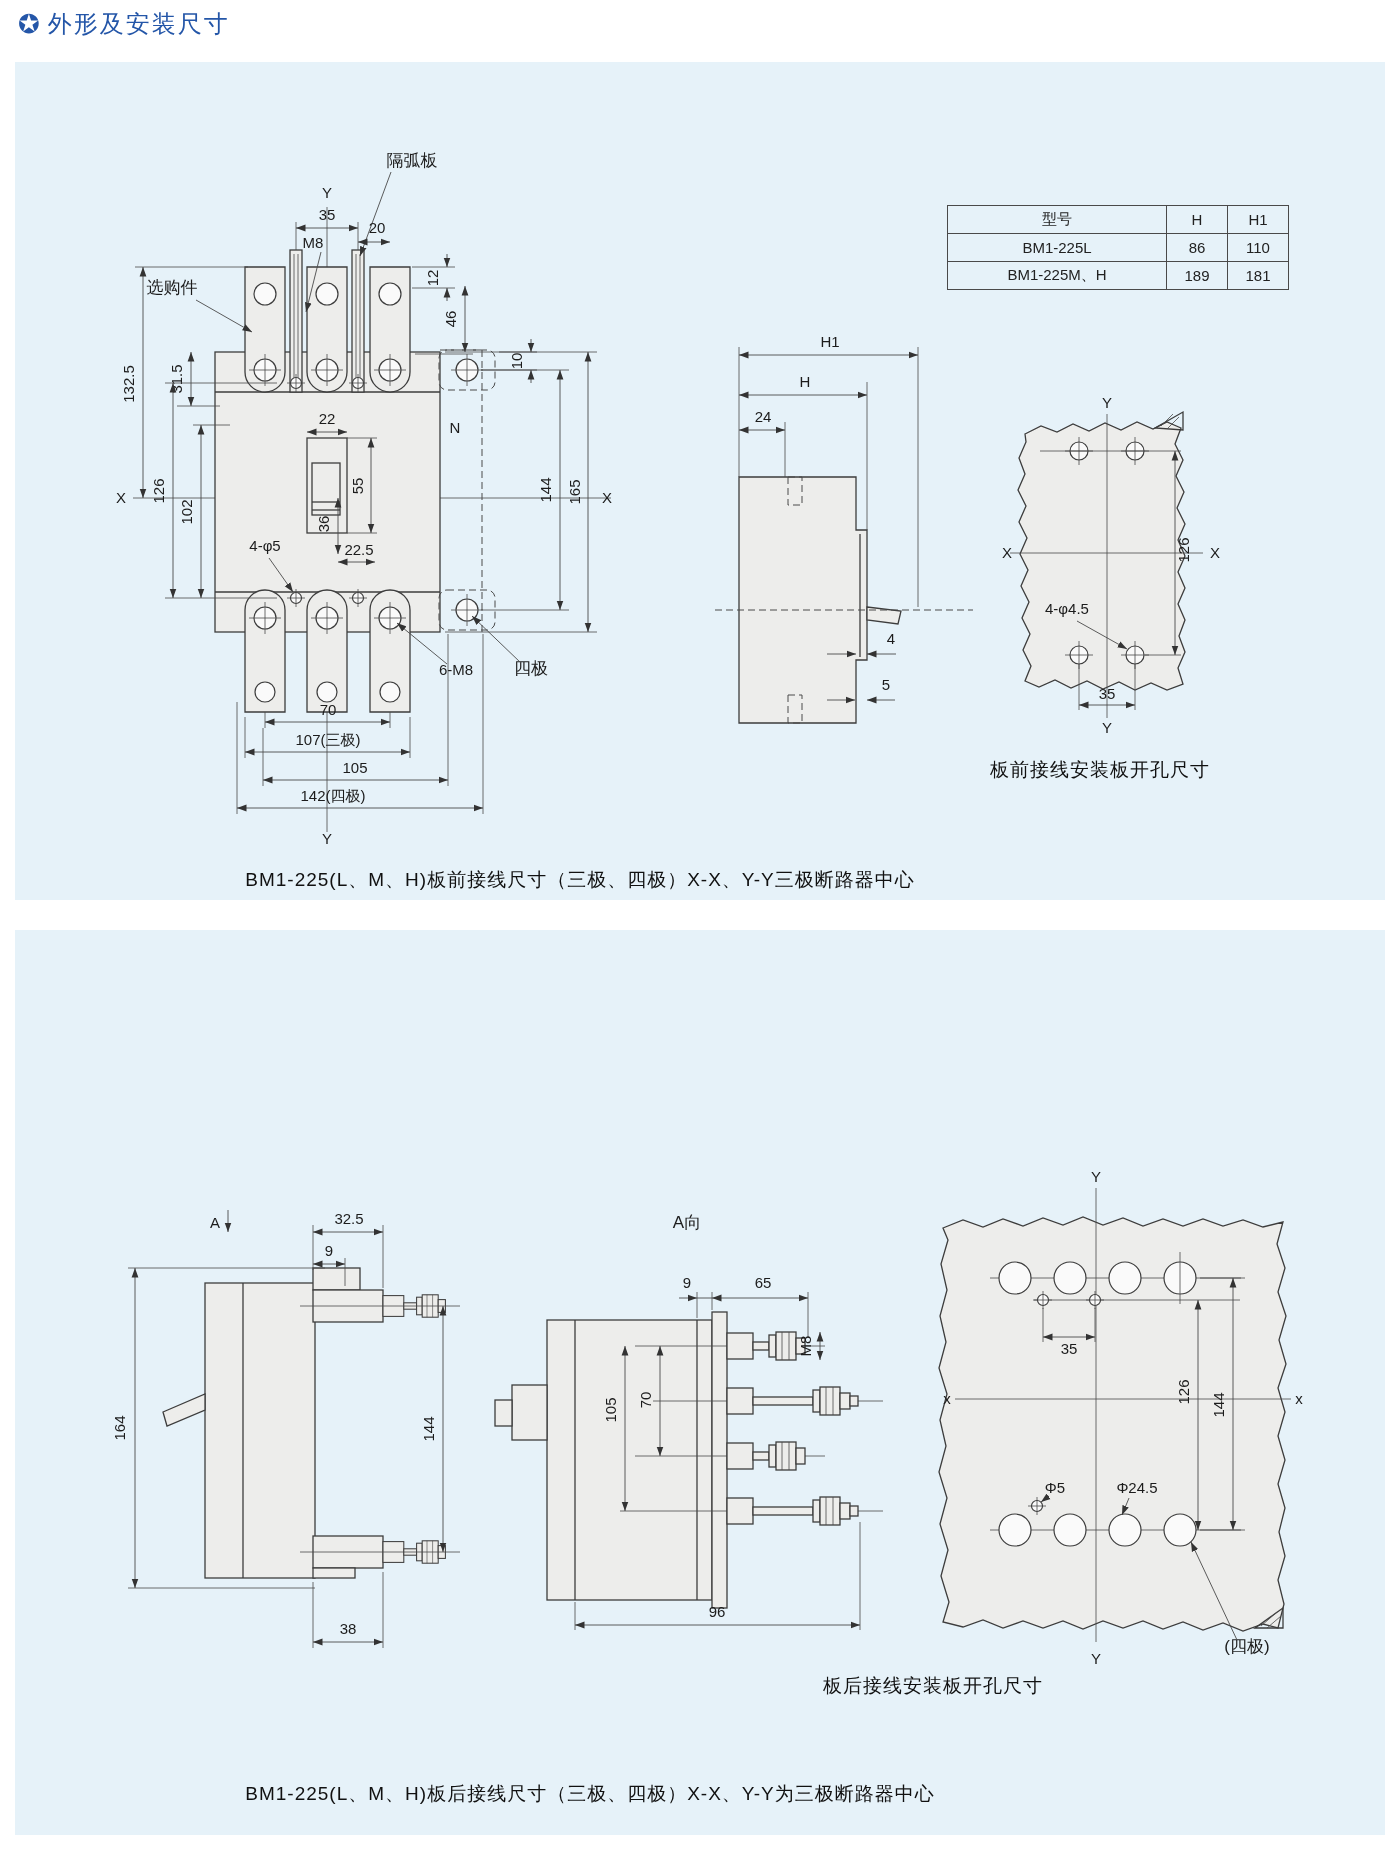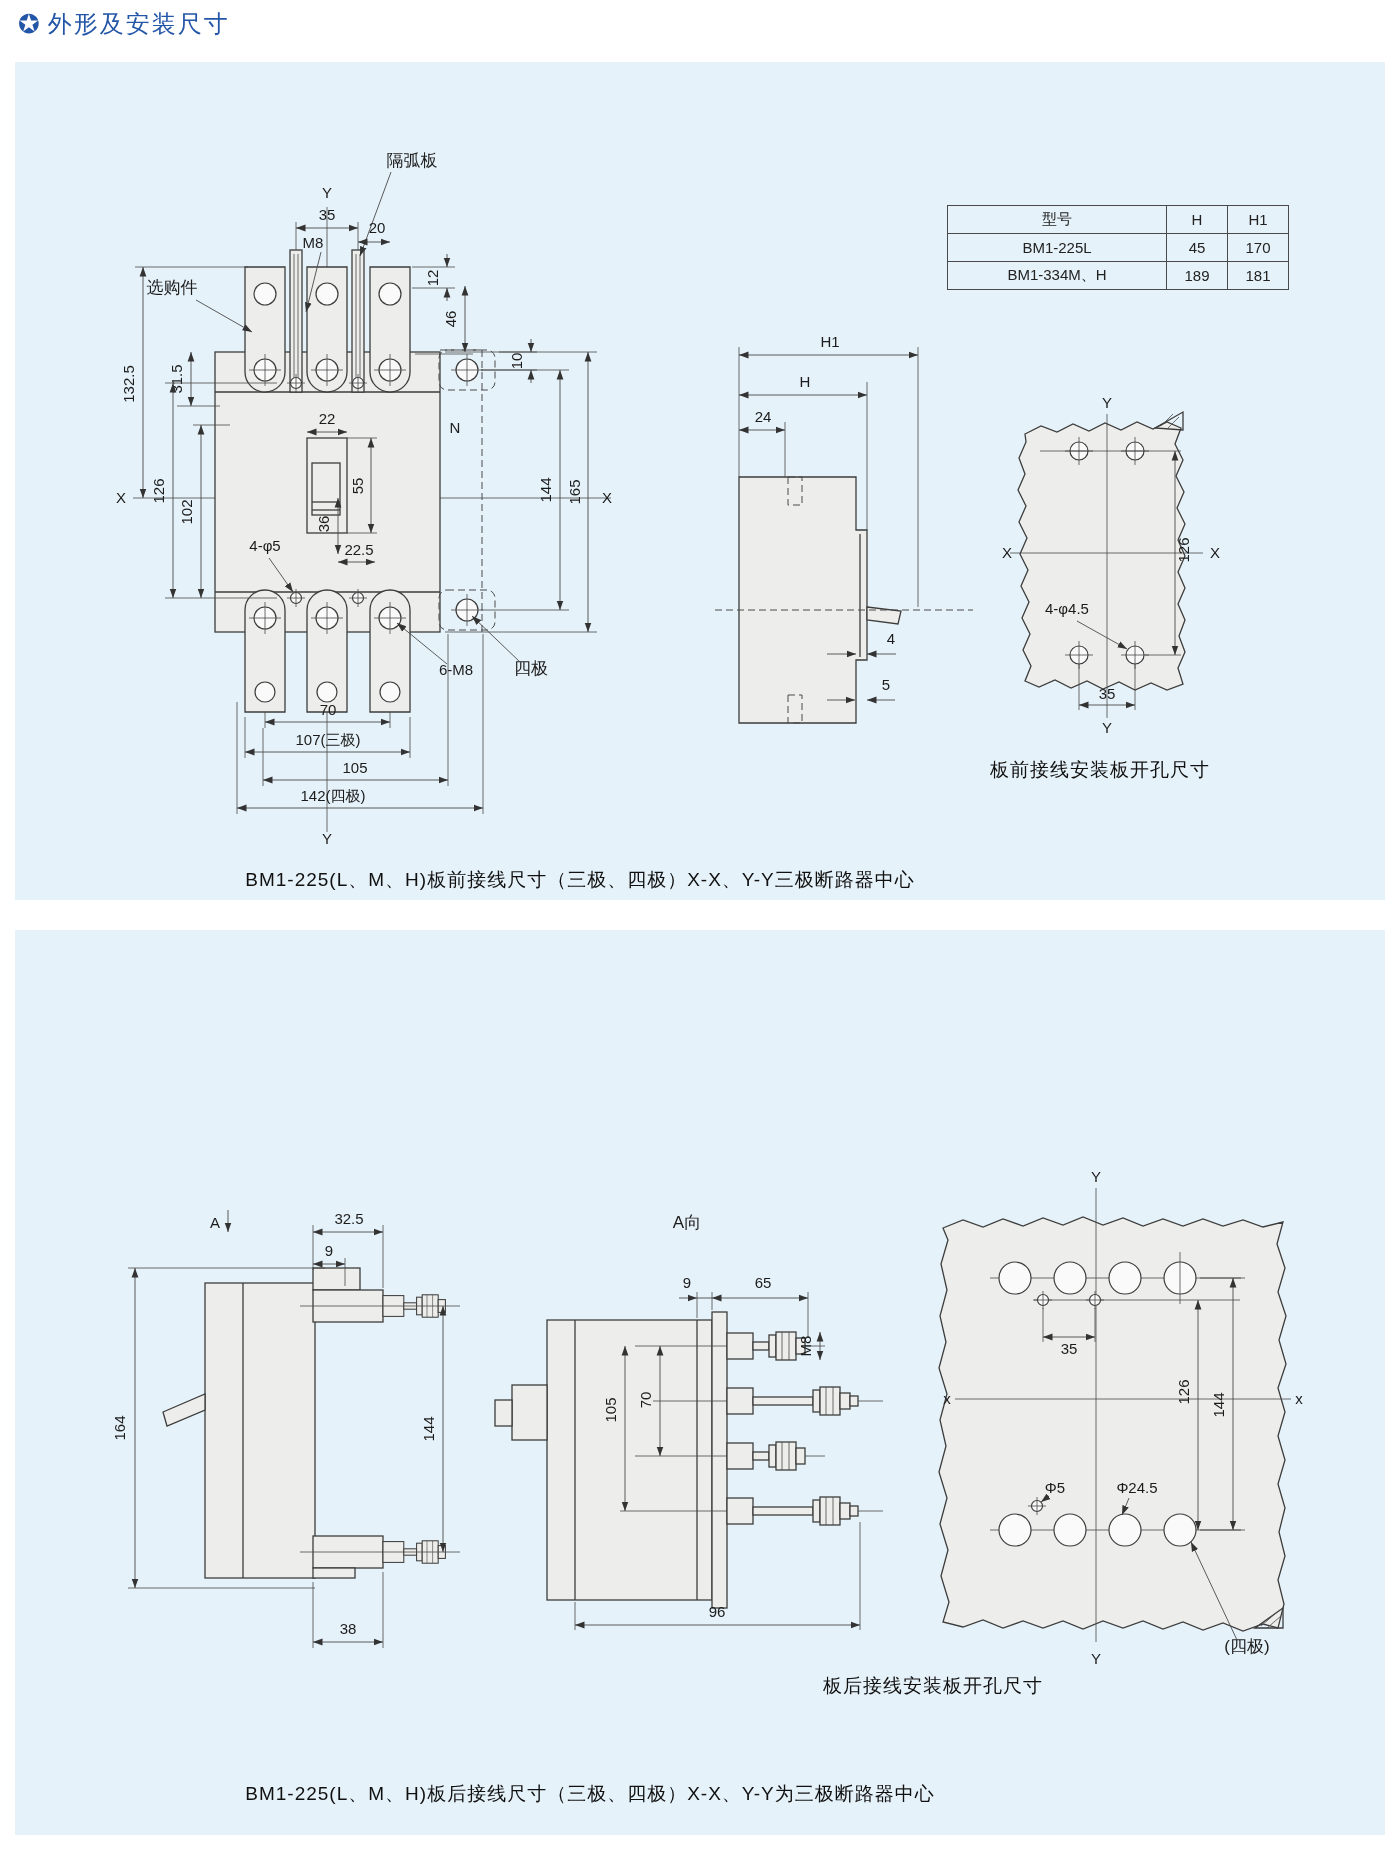--- a/index.html
+++ b/index.html
@@ -262,25 +262,25 @@
 
     <table id="mtable">
       <tbody>
           <tr>
         <th class="cm">型号</th>
         <th class="ch">H</th>
         <th class="ch1">H1</th>
       </tr>
       <tr>
         <td>BM1-225L</td>
-        <td>45</td>
-        <td>170</td>
+        <td>86</td>
+        <td>110</td>
       </tr>
       <tr>
-        <td>BM1-334M、H</td>
+        <td>BM1-225M、H</td>
         <td>189</td>
         <td>181</td>
       </tr>
     </tbody>
       </table>
   </div>
 
   <div id="p2" class="panel">
     <svg width="1370" height="905" viewBox="0 0 1370 905">
       <defs>

